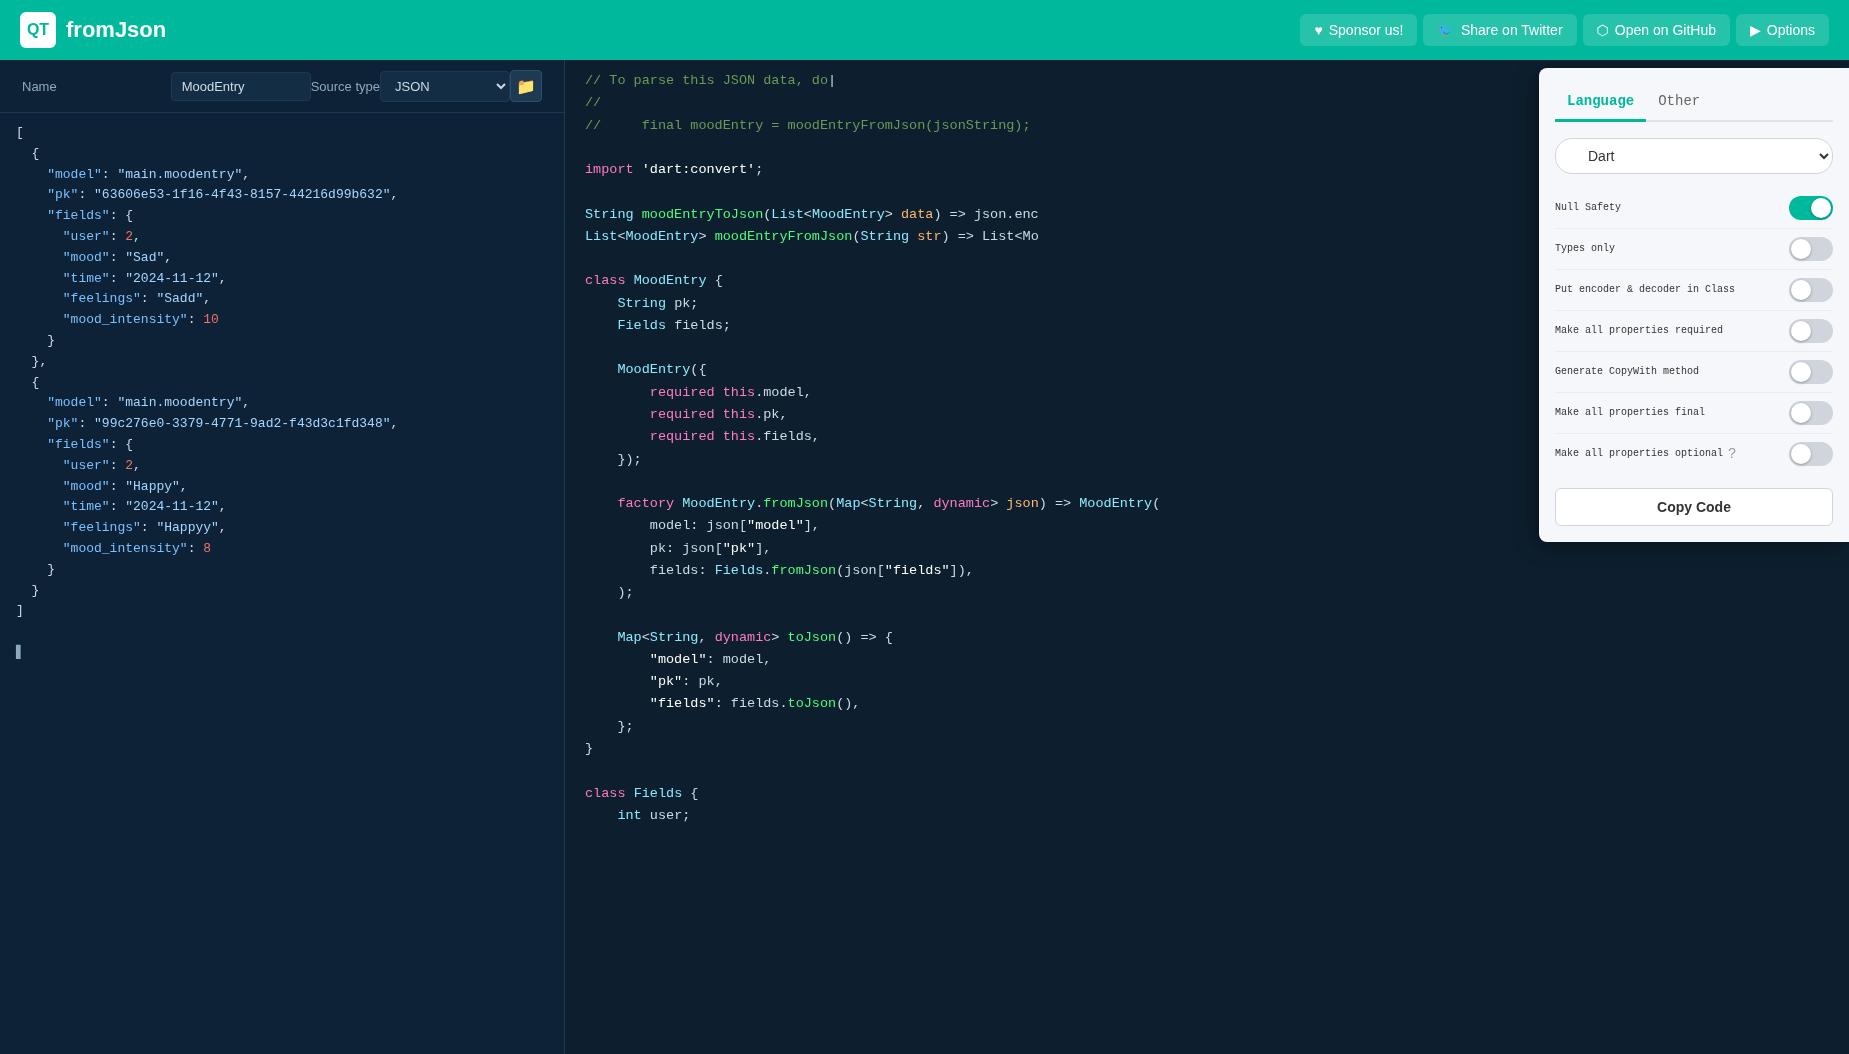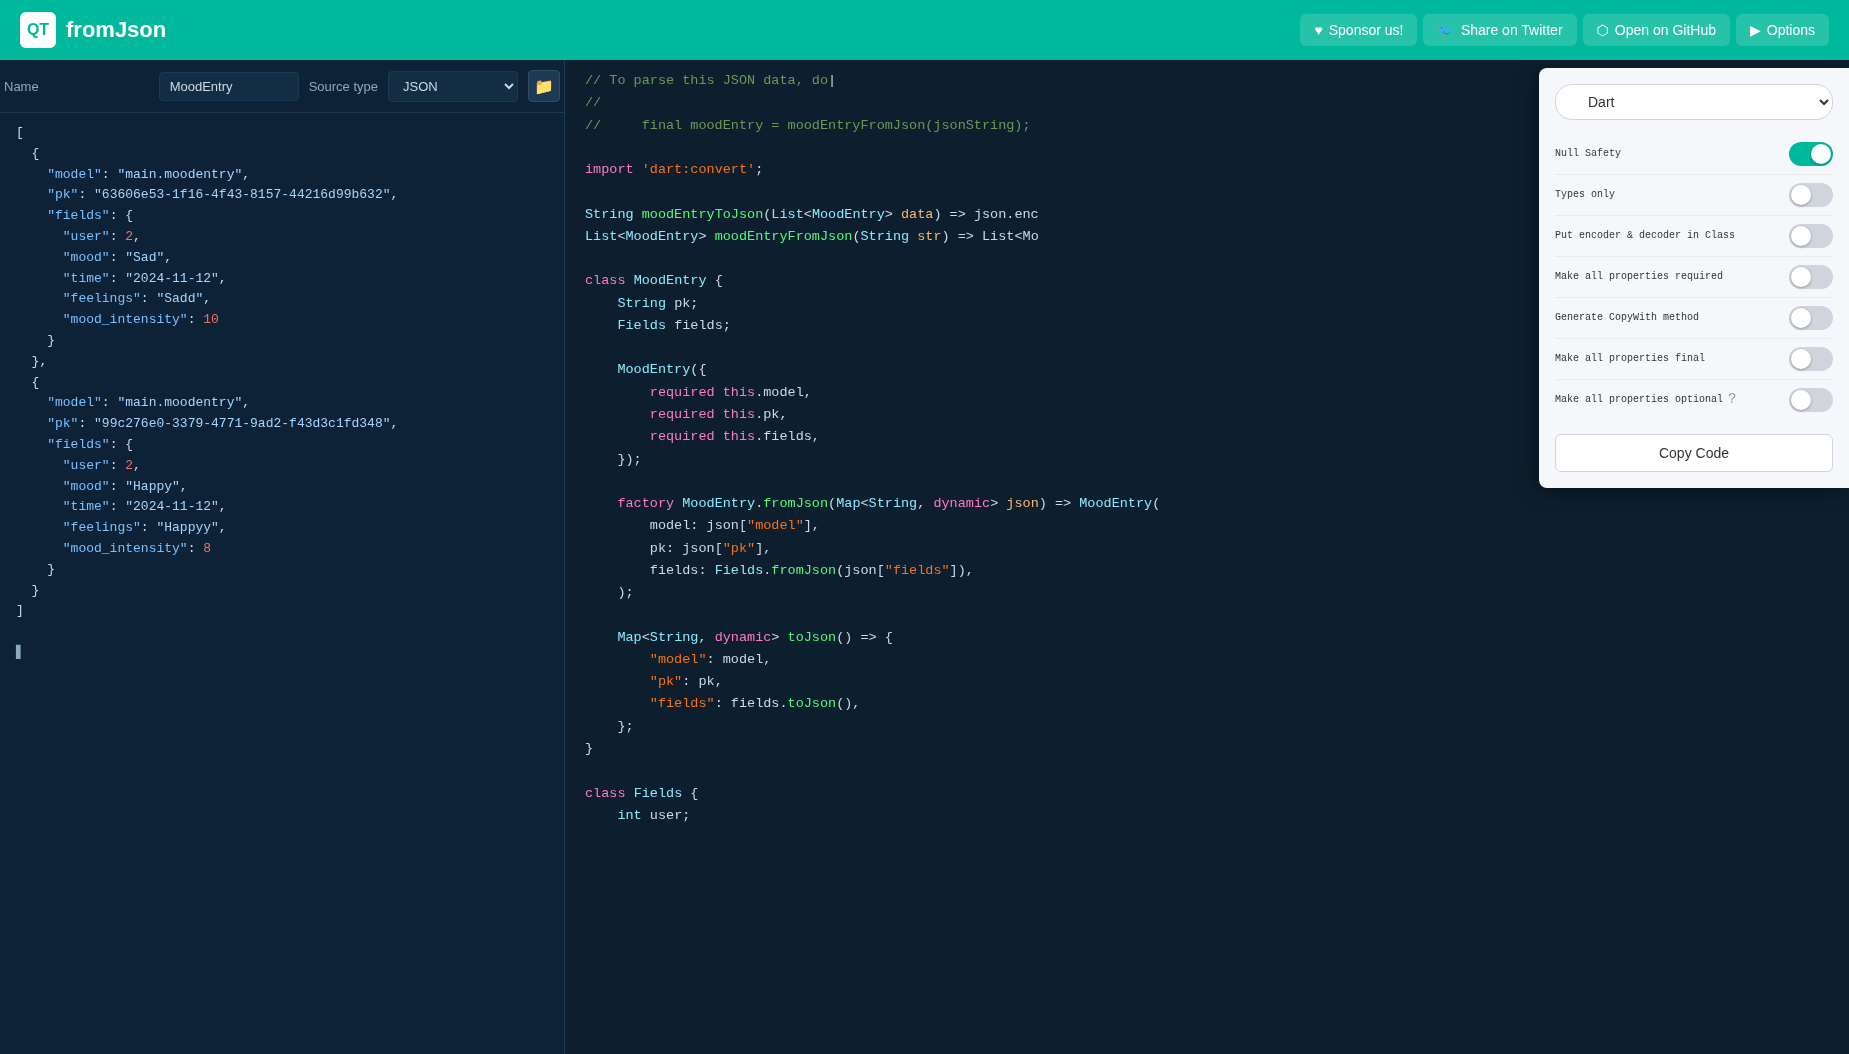--- a/index.html
+++ b/index.html
@@ -59,23 +59,22 @@
     .left-panel {
       width: 565px;
       background: #0d2137;
       border-right: 1px solid #1e3a52;
       display: flex;
       flex-direction: column;
     }
     .left-panel-header {
       display: flex;
       align-items: center;
-      padding: 10px 4px;
+      padding: 10px 22px;
       border-bottom: 1px solid #1e3a52;
-      gap: 10px;
       justify-content: flex-end;
     }
     .panel-label {
       font-size: 13px;
       color: #8baabb;
       flex: 1;
     }
     .name-input {
       background: #132d44;
       border: 1px solid #1e3a52;
@@ -142,21 +141,21 @@
       position: relative;
     }
     .right-panel::-webkit-scrollbar { width: 6px; }
     .right-panel::-webkit-scrollbar-track { background: #0d1f2e; }
     .right-panel::-webkit-scrollbar-thumb { background: #1e3a52; border-radius: 3px; }
 
     
     .c-comment { color: #6a9955; }
     .c-keyword { color: #ff79c6; }
     .c-type { color: #8be9fd; }
-    .c-string { color: #f97316; }
+    .c-string { color: #ffffff; }
     .c-func { color: #50fa7b; }
     .c-var { color: #cdd9e5; }
     .c-param { color: #ffb86c; }
     .c-plain { color: #cdd9e5; }
 
     
     .options-panel {
       position: absolute;
       top: 8px;
       right: 0;
@@ -239,21 +238,21 @@
     .copy-code-btn {
       width: 100%;
       background: white;
       border: 1px solid #d0d5dd;
       border-radius: 6px;
       padding: 10px;
       font-size: 14px;
       color: #333;
       cursor: pointer;
       margin-top: 14px;
-      font-weight: 400;
+      font-weight: 700;
     }
 
     .help-icon {
       color: #999;
       font-size: 14px;
       cursor: pointer;
     }
 
     .cursor-line::after {
       content: '|';
@@ -420,20 +419,24 @@
     <br>
     <div>
       <span class="c-keyword">class</span> <span class="c-type">Fields</span> <span class="c-plain">{</span>
     </div>
     <div>
       &nbsp;&nbsp;&nbsp;&nbsp;<span class="c-type">int</span> <span class="c-var">user</span><span class="c-plain">;</span>
     </div>
 
     
     <div class="options-panel">
+      <div class="options-tabs">
+        <div class="options-tab active">Language</div>
+        <div class="options-tab">Other</div>
+      </div>
 
       <div class="lang-select-wrapper">
         <select class="lang-select">
           <option>Dart</option>
           <option>TypeScript</option>
           <option>Python</option>
           <option>Swift</option>
           <option>Kotlin</option>
           <option>C#</option>
           <option>Go</option>

